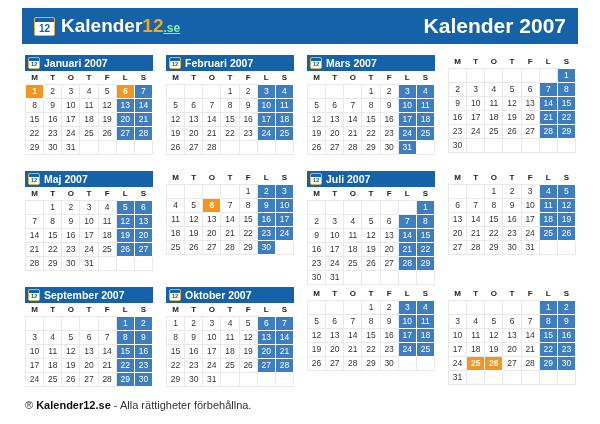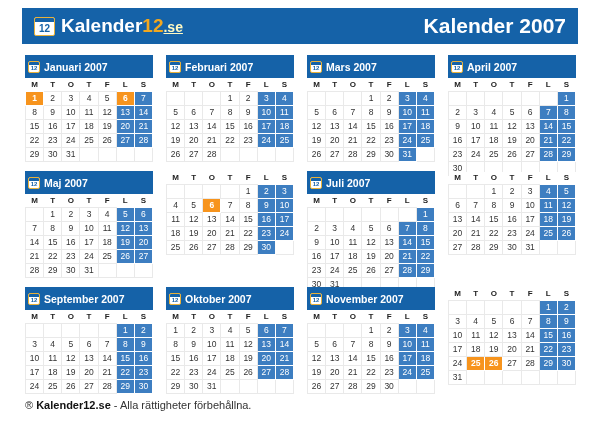--- a/index.html
+++ b/index.html
@@ -15,21 +15,21 @@
   }
   
   .topbar{
     position:absolute;left:22px;right:22px;top:8px;height:36px;
     background:var(--blue);display:flex;align-items:center;
     justify-content:space-between;padding:0 12px;
   }
   .logo{display:flex;align-items:baseline;gap:6px;}
   .brand{font-size:19px;font-weight:bold;color:#fff;letter-spacing:0;}
   .brand .accent{color:#f2a71f;}
-  .brand .suffix{font-size:14px;color:#fef9c3;text-decoration:underline;}
+  .brand .suffix{font-size:12px;color:#86efac;text-decoration:underline;}
   .title{font-size:21px;font-weight:bold;color:#fff;margin-left:36px;}
   
   .cal-icon{
     display:inline-block;background:#fff;border:1px solid #e8b13a;border-radius:2px;
     color:var(--blue);font-weight:bold;text-align:center;overflow:hidden;
     align-self:center;
   }
   .cal-icon::before{content:"";display:block;background:var(--blue);}
   .cal-icon.big{width:21px;}
   .cal-icon.big::before{height:4px;}
@@ -38,21 +38,21 @@
   .cal-icon.sm::before{height:3px;}
   .cal-icon.sm .num{display:block;font-size:6px;line-height:7px;}
   
   .months{
     position:absolute;left:25px;top:55px;
     display:grid;grid-template-columns:repeat(4,128px);
     column-gap:13px;grid-auto-rows:116px;align-items:start;
   }
   .month{width:128px;}
   .mhead{
-    height:23px;background:var(--blue);display:flex;align-items:center;
+    height:16px;background:var(--blue);display:flex;align-items:center;
     gap:4px;padding:8px 3px;
   }
   .mlabel{color:#fff;font-size:10.5px;font-weight:bold;white-space:nowrap;}
   table.mtable{border-collapse:collapse;table-layout:fixed;width:128px;margin-top:1px;}
   table.mtable th{
     height:12px;font-size:8px;font-weight:bold;color:#222;
     text-align:center;padding:0;background:#fff;
   }
   table.mtable td{
     height:14px;font-size:8.5px;text-align:center;padding:0;
@@ -276,26 +276,20 @@
             <td class="">28</td>
             <td class="">29</td>
             <td class="">30</td>
             <td class="w">31</td>
             <td class=""></td>
           </tr>
         </tbody>
       </table>
     </div>
     <div class="month">
-      <div class="mhead">
-        <span class="cal-icon sm">
-          <span class="num">12</span>
-        </span>
-        <span class="mlabel">April 2007</span>
-      </div>
       <table class="mtable">
         <thead>
           <tr>
             <th>M</th>
             <th>T</th>
             <th>O</th>
             <th>T</th>
             <th>F</th>
             <th>L</th>
             <th>S</th>
@@ -758,26 +752,20 @@
             <td class="">31</td>
             <td class=""></td>
             <td class=""></td>
             <td class=""></td>
             <td class=""></td>
           </tr>
         </tbody>
       </table>
     </div>
     <div class="month">
-      <div class="mhead">
-        <span class="cal-icon sm">
-          <span class="num">12</span>
-        </span>
-        <span class="mlabel">November 2007</span>
-      </div>
       <table class="mtable">
         <thead>
           <tr>
             <th>M</th>
             <th>T</th>
             <th>O</th>
             <th>T</th>
             <th>F</th>
             <th>L</th>
             <th>S</th>

